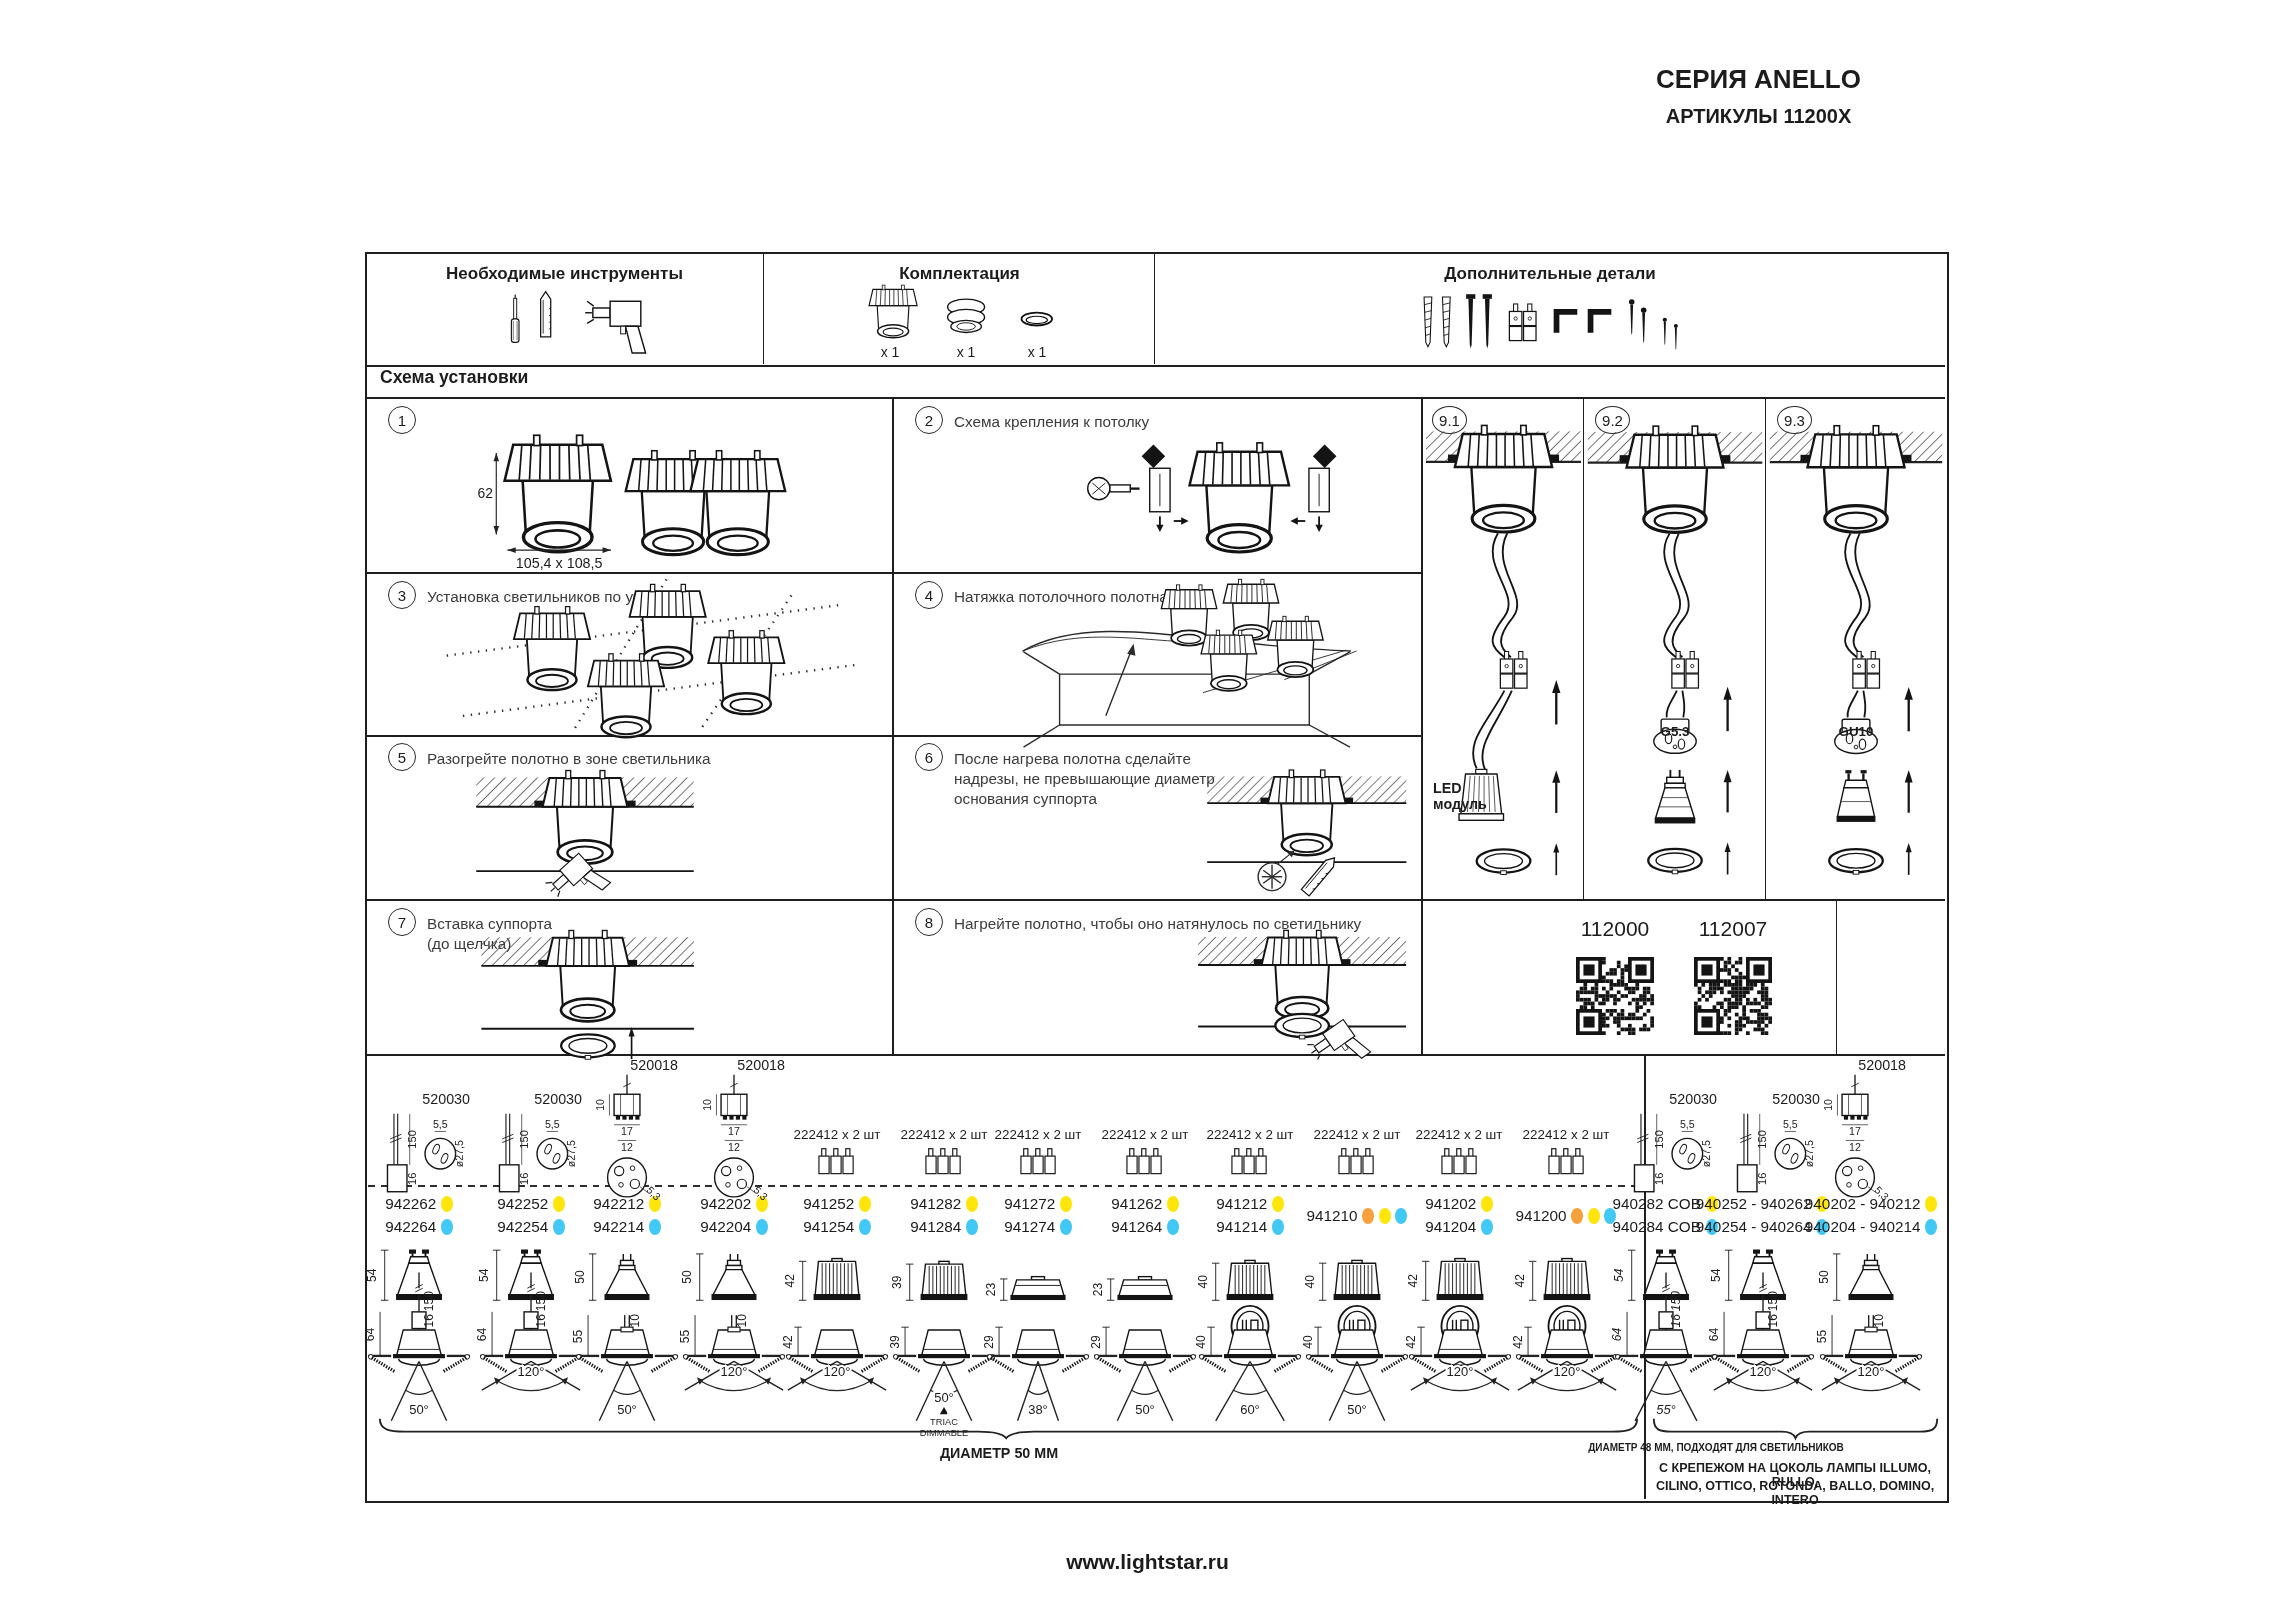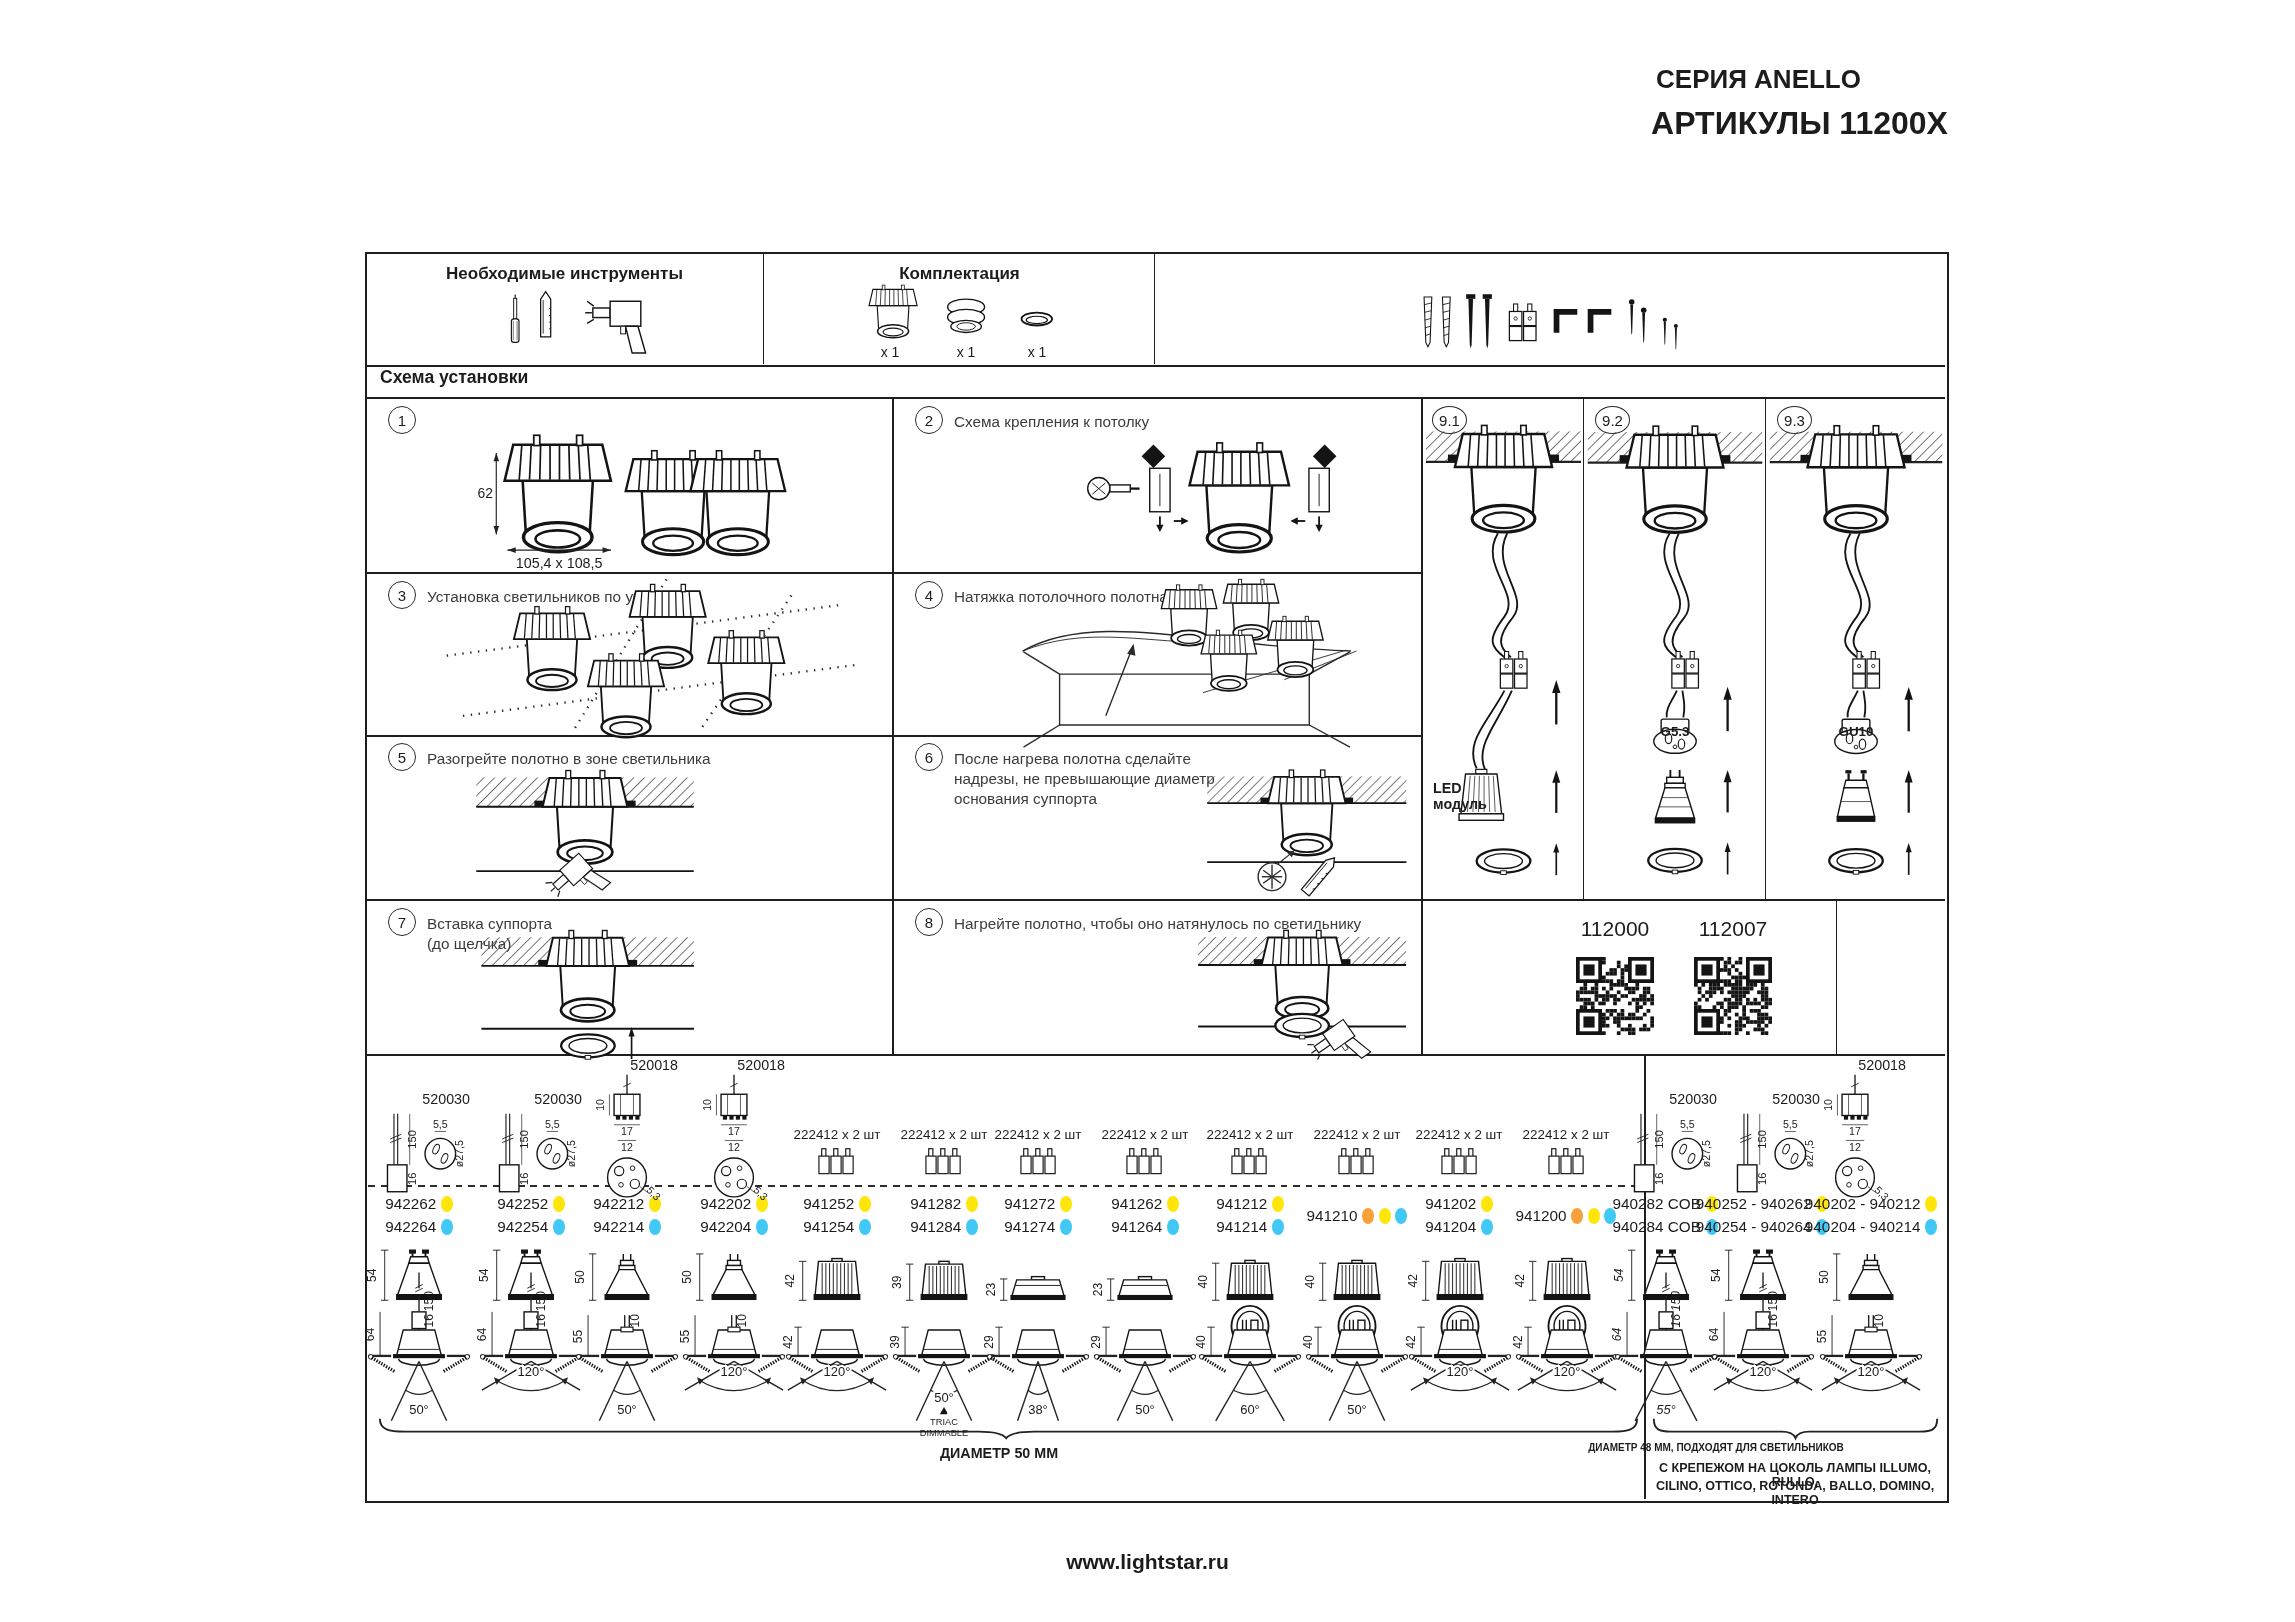--- a/index.html
+++ b/index.html
@@ -172,40 +172,41 @@
       </symbol>
       <symbol id="scrS" viewBox="0 0 18 80" overflow="visible">
         <circle cx="9" cy="6" r="6" fill="#141414"></circle>
         <polygon points="6,12 12,12 10,72 9,78 8,72" fill="#141414"></polygon>
       </symbol>
     </defs>
   </svg>
 
 
   <div class="abs b ctr" style="left:1527px;top:64px;width:463px;font-size:26px">СЕРИЯ ANELLO</div>
-  <div class="abs b ctr" style="left:1568px;top:105px;width:463px;font-size:32px">АРТИКУЛЫ 11200X</div>
+  <div class="abs b ctr" style="left:1527px;top:105px;width:463px;font-size:20px">АРТИКУЛЫ 11200X</div>
 
   <div class="abs" style="left:365px;top:252px;width:1580px;height:1247px;border:2.3px solid #1f1f1f"></div>
   <div class="hl" style="left:365px;top:365px;width:1580px;height:1.9px"></div>
   <div class="hl" style="left:365px;top:397px;width:1580px;height:1.9px"></div>
   <div class="hl" style="left:365px;top:572px;width:1056px;height:1.9px"></div>
   <div class="hl" style="left:365px;top:735px;width:1056px;height:1.9px"></div>
   <div class="hl" style="left:365px;top:899px;width:1580px;height:1.9px"></div>
   <div class="hl" style="left:365px;top:1054px;width:1580px;height:1.9px"></div>
   <div class="vl" style="left:763px;top:252px;width:1.4px;height:112px"></div>
   <div class="vl" style="left:1154px;top:252px;width:1.4px;height:112px"></div>
   <div class="vl" style="left:892px;top:398px;width:1.9px;height:657px"></div>
   <div class="vl" style="left:1421px;top:398px;width:1.9px;height:657px"></div>
   <div class="vl" style="left:1583px;top:398px;width:1.4px;height:502px"></div>
   <div class="vl" style="left:1765px;top:398px;width:1.4px;height:502px"></div>
   <div class="vl" style="left:1836px;top:900px;width:1.4px;height:155px"></div>
   <div class="vl" style="left:1644px;top:1055px;width:1.9px;height:444px"></div>
 
   <div class="cellTitle" style="left:365px;top:264px;width:399px">Необходимые инструменты</div>
   <div class="cellTitle" style="left:764px;top:264px;width:391px">Комплектация</div>
+  <div class="cellTitle" style="left:1155px;top:264px;width:790px">Дополнительные детали</div>
 
   <svg style="left:481px;top:288px" width="231" height="74" viewBox="0 0 500 160">
     <use href="#scd" x="60" y="14" width="28" height="107"></use>
     <use href="#knf" x="120" y="6" width="40" height="118"></use>
     <use href="#gun" x="240" y="12" width="135" height="135"></use>
   </svg>
 
   <svg style="left:856px;top:283px" width="259" height="67" viewBox="0 0 560 145">
     <use href="#fx" x="28" y="2" width="104" height="126"></use>
     <g stroke="#141414" fill="#fff">

